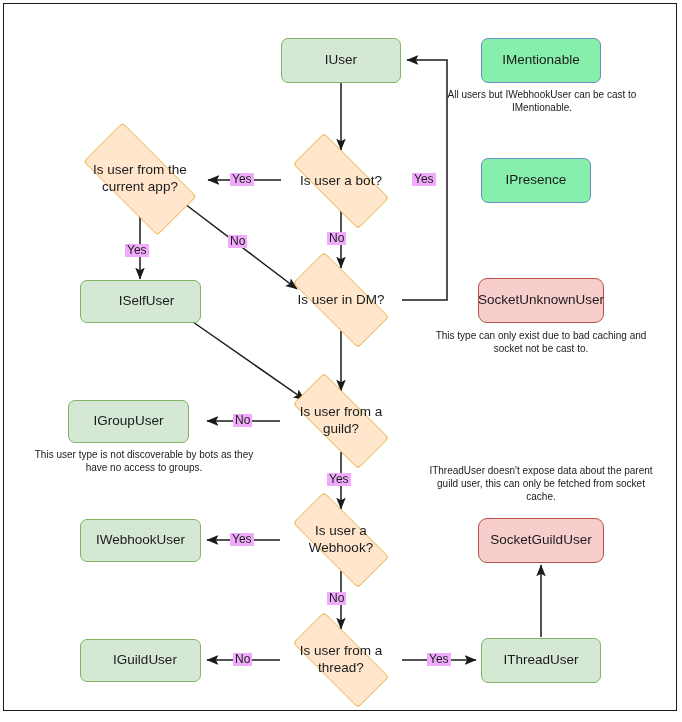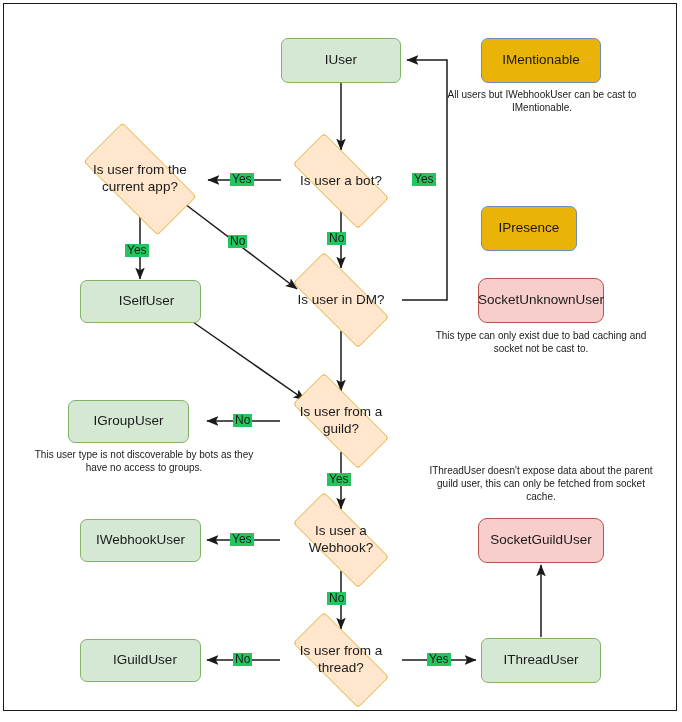--- a/index.html
+++ b/index.html
@@ -33,21 +33,21 @@
     justify-content: center;
     text-align: center;
     font-size: 13.5px;
     color: #1a1a1a;
     line-height: 1.25;
     border-radius: 7px;
     border-width: 1.4px;
     border-style: solid;
   }
   .n-green { background: #d5e8d4; border-color: #82b366; }
-  .n-blue  { background: #eab308; border-color: #6c8ebf; }
+  .n-blue  { background: #86efac; border-color: #6c8ebf; }
   .n-red   { background: #f8cecc; border-color: #b85450; border-radius: 9px; }
 
   .diamond {
     position: absolute;
     box-sizing: border-box;
   }
   .diamond .dshape {
     position: absolute;
     inset: 0;
     background: #ffe6cc;
@@ -74,21 +74,21 @@
     text-align: center;
     font-size: 10px;
     color: #1a1a1a;
     line-height: 1.32;
   }
 
   .edge-label {
     position: absolute;
     font-size: 12px;
     color: #1a1a1a;
-    background: #22c55e;
+    background: #f0abfc;
     padding: 0 2px;
     line-height: 1.1;
     white-space: nowrap;
   }
 
   svg.edges {
     position: absolute;
     left: 0;
     top: 0;
     width: 682px;
@@ -193,21 +193,21 @@
 
   <div class="node n-green" style="left:481px; top:638px; width:120px; height:45px;">
     <span>IThreadUser</span>
   </div>
 
   <div class="node n-blue" style="left:481px; top:38px; width:120px; height:45px;">
     <span>IMentionable</span>
   </div>
   <div class="caption" style="left:438px; top:88px; width:208px;">All users but IWebhookUser can be cast to IMentionable.</div>
 
-  <div class="node n-blue" style="left:481px; top:158px; width:96px; height:45px;margin-top:48px;">
+  <div class="node n-blue" style="left:481px; top:158px; width:110px; height:45px;">
     <span>IPresence</span>
   </div>
 
   <div class="node n-red" style="left:478px; top:278px; width:126px; height:45px;">
     <span>SocketUnknownUser</span>
   </div>
   <div class="caption" style="left:433px; top:329px; width:216px;">This type can only exist due to bad caching and socket not be cast to.</div>
 
   <div class="caption" style="left:428px; top:464px; width:226px;">IThreadUser doesn't expose data about the parent guild user, this can only be fetched from socket cache.</div>
   <div class="node n-red" style="left:478px; top:518px; width:126px; height:45px;">

